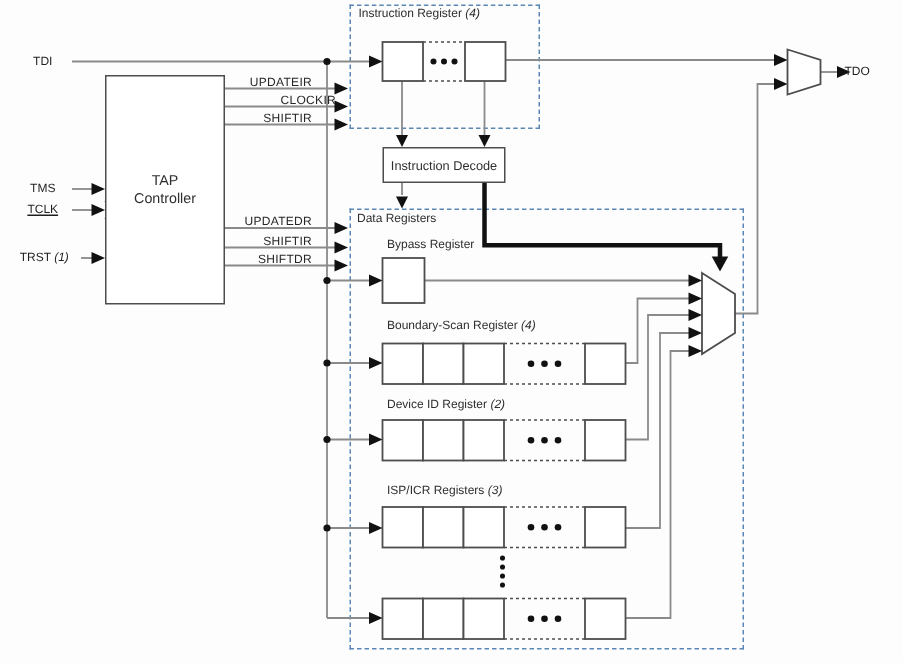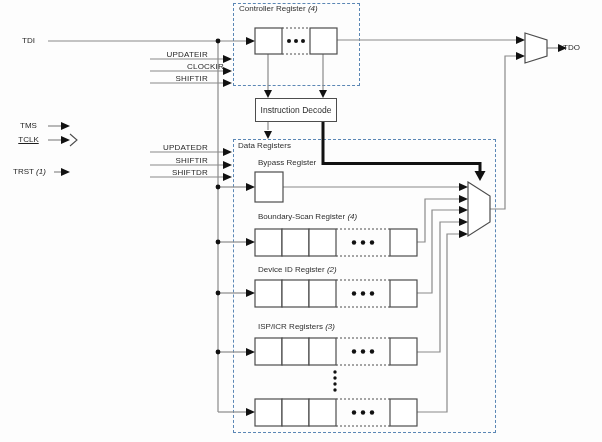--- a/index.html
+++ b/index.html
@@ -158,41 +158,45 @@
       <polygon points="468,222 459,218 459,226"></polygon>
       <polygon points="468,234 459,230 459,238"></polygon>
       <polygon points="525,40 516,36 516,44"></polygon>
       <polygon points="525,56 516,52 516,60"></polygon>
       <polygon points="567,48 558,44 558,52"></polygon>
     </g>
 
     <path d="M70,134 L77,140 L70,146" stroke="#4d4d4d" stroke-width="1.1" fill="none"></path>
   </svg>
 
+  <div class="solid-box tap-box" style="left:70px;top:50px;width:80px;height:153px;">
+    <span>TAP</span>
+    <span>Controller</span>
+  </div>
   <div class="solid-box decode-box" style="left:255px;top:98px;width:82px;height:24px;">
     <span>Instruction Decode</span>
   </div>
 
   <div class="in-lbl" style="left:10px;top:36px;width:37px;">TDI</div>
   <div class="in-lbl" style="left:10px;top:121px;width:37px;">TMS</div>
   <div class="in-lbl" style="left:10px;top:135px;width:37px;text-decoration:underline;">TCLK</div>
   <div class="in-lbl" style="left:6px;top:167px;width:47px;">
     <span>TRST</span> <i>(1)</i>
   </div>
   <div class="in-lbl" style="left:563px;top:43px;width:30px;text-align:left;">TDO</div>
 
   <div class="sig" style="left:140px;top:50px;width:68px;">UPDATEIR</div>
   <div class="sig" style="left:156px;top:62px;width:68px;">CLOCKIR</div>
   <div class="sig" style="left:140px;top:74px;width:68px;">SHIFTIR</div>
   <div class="sig" style="left:140px;top:143px;width:68px;">UPDATEDR</div>
   <div class="sig" style="left:140px;top:156px;width:68px;">SHIFTIR</div>
   <div class="sig" style="left:140px;top:168px;width:68px;">SHIFTDR</div>
 
   <div class="lbl" style="left:239px;top:4px;">
-    <span>Controller Register</span> <i>(4)</i>
+    <span>Instruction Register</span> <i>(4)</i>
   </div>
   <div class="lbl" style="left:238px;top:141px;">Data Registers</div>
   <div class="lbl" style="left:258px;top:158px;">Bypass Register</div>
   <div class="lbl" style="left:258px;top:212px;">
     <span>Boundary-Scan Register</span> <i>(4)</i>
   </div>
   <div class="lbl" style="left:258px;top:265px;">
     <span>Device ID Register</span> <i>(2)</i>
   </div>
   <div class="lbl" style="left:258px;top:322px;">

